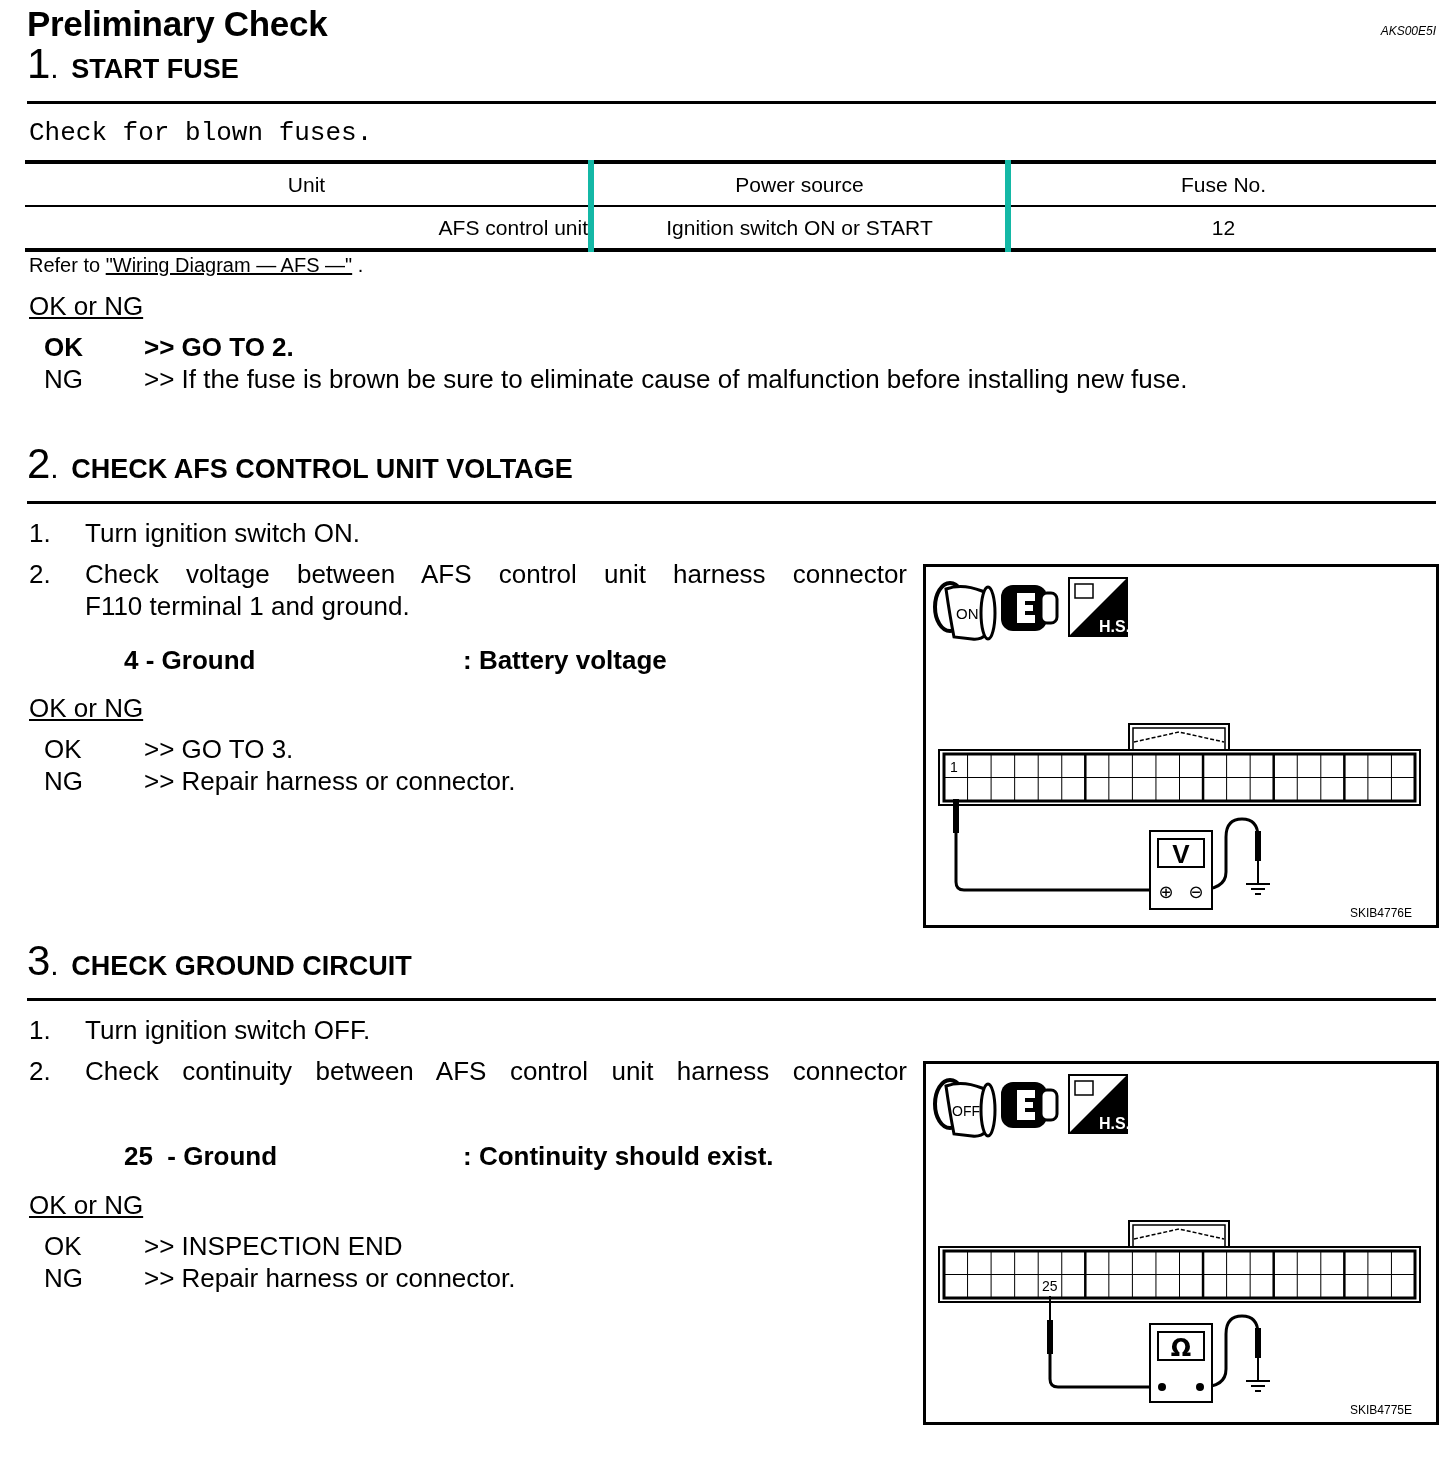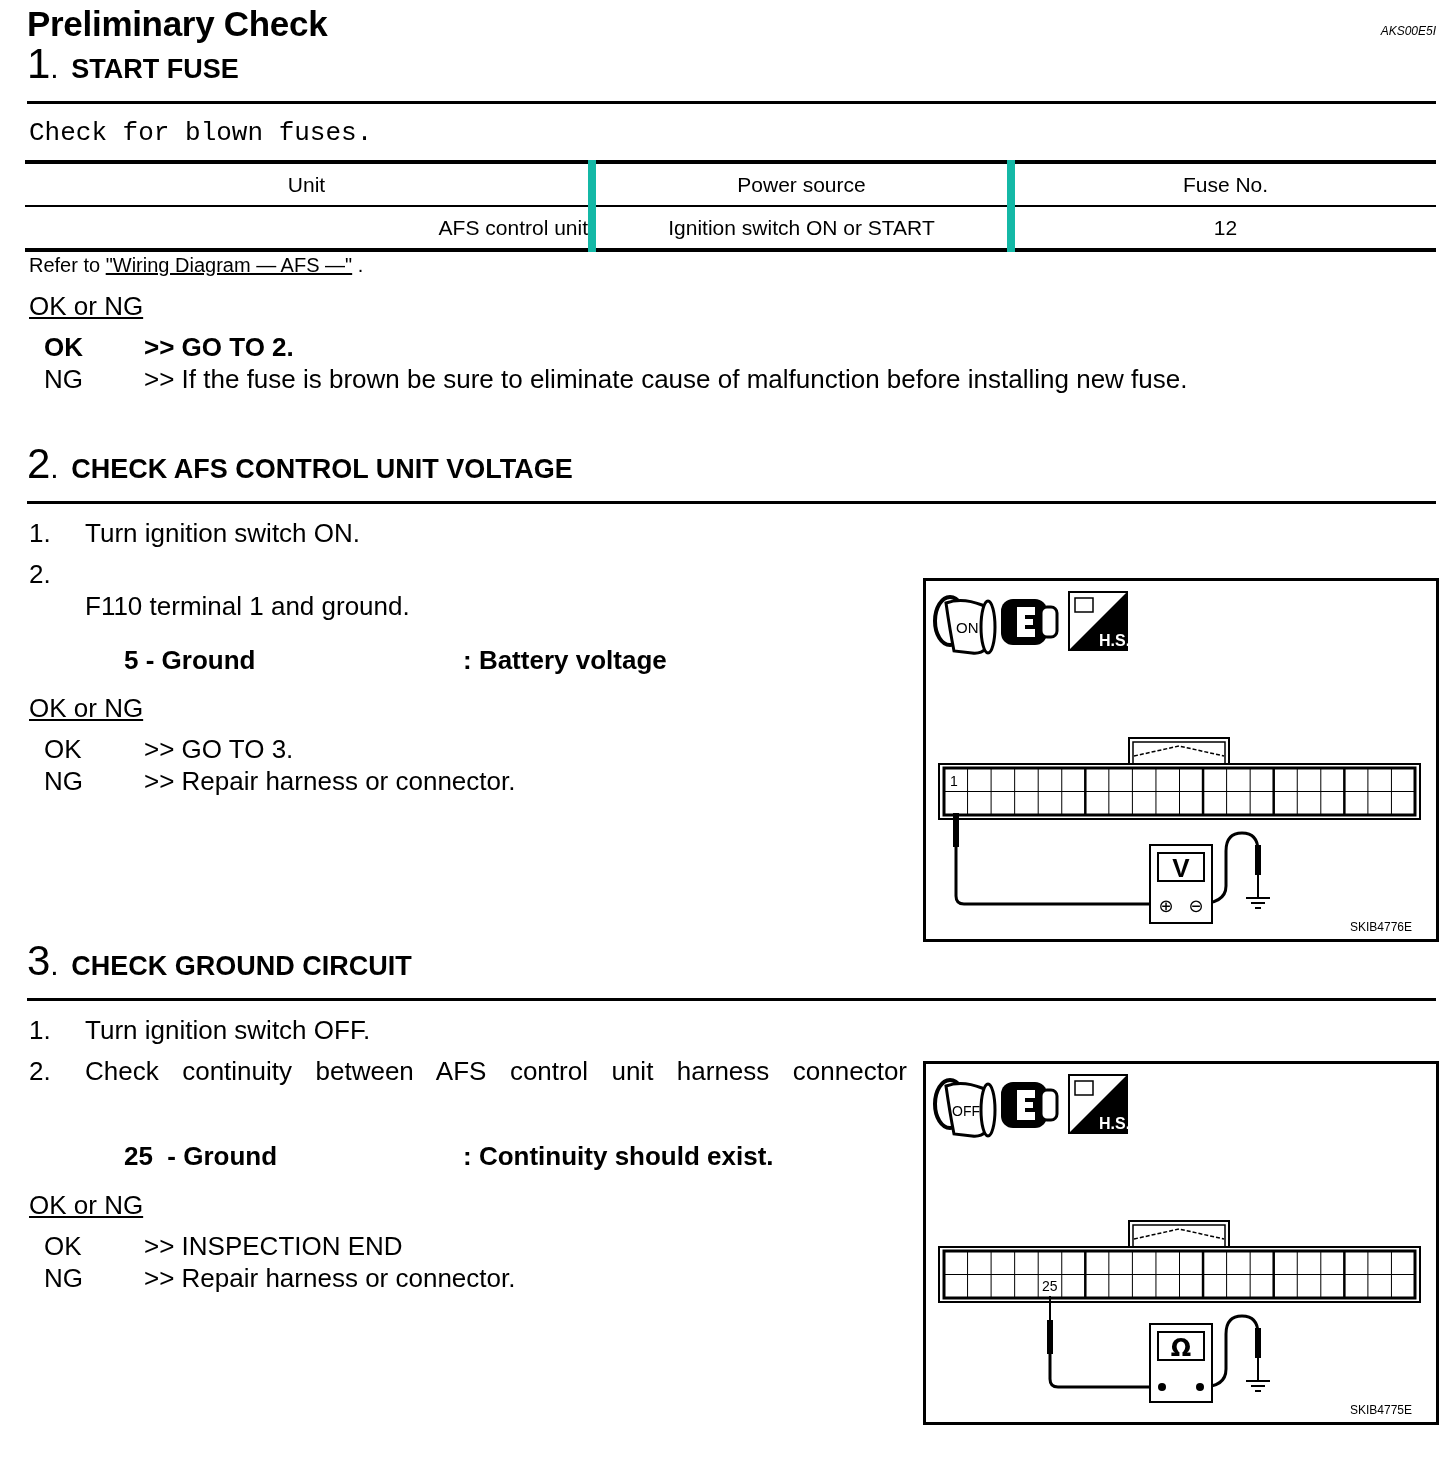--- a/index.html
+++ b/index.html
@@ -10,21 +10,21 @@
   .step{left:27px;white-space:nowrap;}
   .step .num{font-size:42px;font-weight:normal;vertical-align:baseline;}
   .step .dot{font-size:30px;}
   .step .name{font-size:27px;font-weight:bold;margin-left:8px;}
   .rule{left:27px;right:20px;height:3px;background:#000;}
   .txt{font-size:26px;white-space:nowrap;font-family:Liberation Mono, monospace;}
   table.fuse{position:absolute;left:25px;top:160px;width:1411px;border-collapse:collapse;font-size:21px;}
   table.fuse td{height:41px;text-align:center;padding:0;}
   table.fuse tr.head td{border-top:4px solid #000;border-bottom:2px solid #000;}
   table.fuse tr.row td{border-bottom:4px solid #000;}
-  table.fuse td + td{border-left:8px solid #14b8a6;}
+  table.fuse td + td{border-left:6px solid #14b8a6;}
   table.fuse td.left{text-align:right;padding-left:16px;}
   .refer{left:29px;top:254px;font-size:20px;}
   .refer a{color:#000;text-decoration:underline;}
   .okng{font-size:26px;text-decoration:underline;}
   .res{font-size:26px;white-space:nowrap;}
   .res .k{display:inline-block;width:100px;}
   .list{font-size:26px;}
   .list .n{position:absolute;left:0;}
   .list .t{position:absolute;left:56px;}
   .spec{font-size:26px;font-weight:bold;white-space:nowrap;}
@@ -70,31 +70,32 @@
 <div class="abs step" style="top:440px;">
   <span class="num">2</span><span class="dot">.</span>
   <span class="name">CHECK AFS CONTROL UNIT VOLTAGE</span>
 </div>
 <div class="abs rule" style="top:501px;"></div>
 
 <div class="abs list" style="left:29px;top:518px;width:880px;height:110px;">
   <div class="n" style="top:0;">1.</div>
   <div class="t" style="top:0;">Turn ignition switch ON.</div>
   <div class="n" style="top:41px;">2.</div>
+  <div class="t" style="top:41px;width:822px;text-align:justify;text-align-last:justify;">Check voltage between AFS control unit harness connector</div>
   <div class="t" style="top:73px;">F110 terminal 1 and ground.</div>
 </div>
 
-<div class="abs spec" style="left:124px;top:645px;">5 - Ground</div>
+<div class="abs spec" style="left:124px;top:645px;">4 - Ground</div>
 <div class="abs spec" style="left:463px;top:645px;">: Battery voltage</div>
 
 <div class="abs okng" style="left:29px;top:693px;">OK or NG</div>
 <div class="abs res" style="left:44px;top:734px;"><span class="k">OK</span><span>&gt;&gt; GO TO 3.</span></div>
 <div class="abs res" style="left:44px;top:766px;"><span class="k">NG</span><span>&gt;&gt; Repair harness or connector.</span></div>
 
-<div class="abs fig" style="left:923px;top:578px;width:510px;height:358px;text-align:center;">
+<div class="abs fig" style="left:923px;top:564px;width:510px;height:358px;text-align:center;">
   <svg width="510" height="358" viewBox="0 0 510 358">
 
     <g transform="translate(6,10)">
       <ellipse cx="18" cy="30" rx="15" ry="24" fill="none" stroke="#000" stroke-width="4"></ellipse>
       <path d="M14 12 Q30 6 50 14 Q64 20 60 44 Q56 64 40 62 L22 60 Q18 40 14 12 Z" fill="#fff" stroke="#000" stroke-width="3"></path>
       <ellipse cx="56" cy="36" rx="7" ry="26" fill="#fff" stroke="#000" stroke-width="3"></ellipse>
       <text x="24" y="42" font-size="15" font-family="Liberation Sans, sans-serif">ON</text>
     </g>
 
     <g transform="translate(75,14)">

